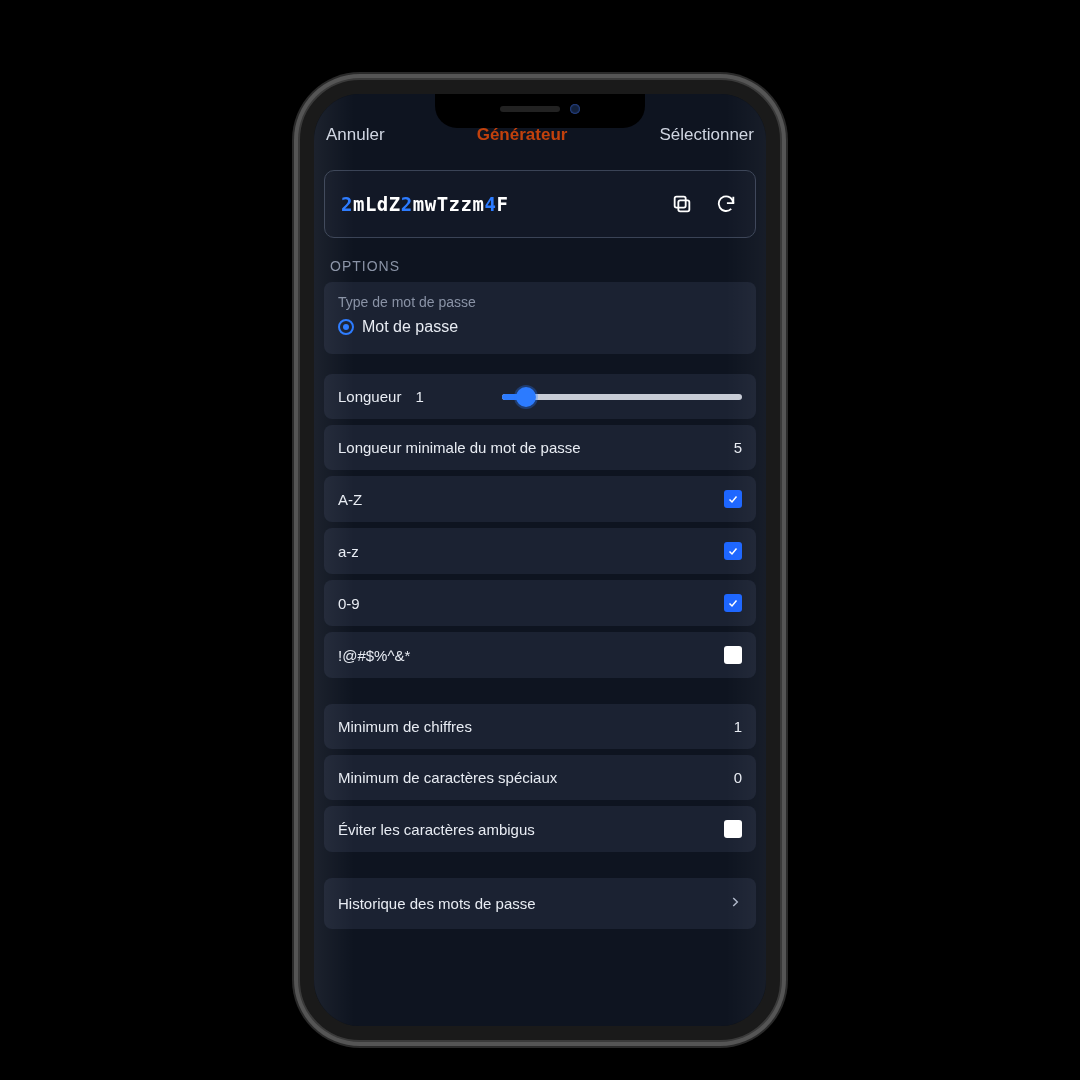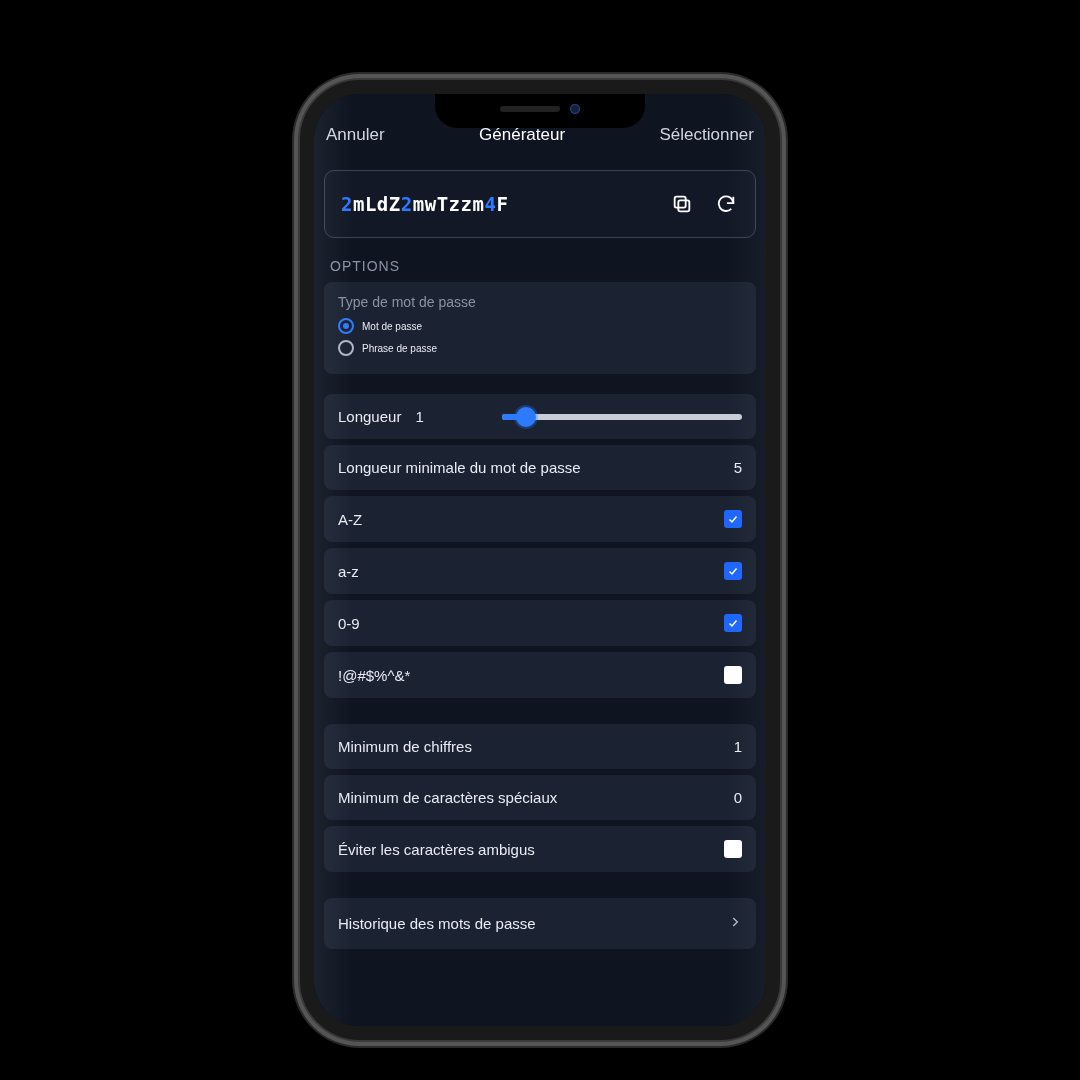--- a/index.html
+++ b/index.html
@@ -48,21 +48,21 @@
 
   
   .header {
     height: 60px;
     display: flex; align-items: center; justify-content: space-between;
     padding: 10px 12px 0 12px;
     margin-top: 6px;
     font-size: 17px;
   }
   .header .left, .header .right { color: #d0d6e2; font-weight: 400; cursor: pointer; }
-  .header .title { font-weight: 400; color: #ffffff; }
+  .header .title { font-weight: 700; color: #c2410c; }
 
   .content {
     padding: 10px 10px 0 10px;
     height: calc(100% - 66px);
     overflow: hidden;
   }
 
   
   .pwbox {
     border: 1.5px solid #3a4356;
@@ -88,21 +88,21 @@
     color: #8a93a6; font-size: 14px; letter-spacing: 1px;
   }
 
   .card {
     background: #1b2232;
     border-radius: 8px;
     padding: 12px 14px;
   }
   .group-title { color: #8a93a6; font-size: 14px; margin-bottom: 8px; }
 
-  .radio-row { display: flex; align-items: center; gap: 8px; margin: 6px 0; cursor: pointer; font-size: 10px; color: #e8ecf3;}
+  .radio-row { display: flex; align-items: center; gap: 8px; margin: 6px 0; cursor: pointer; font-size: 16px; color: #e8ecf3;}
   .radio {
     width: 16px; height: 16px; border-radius: 50%;
     border: 2px solid #2c7bff; display:inline-block; position:relative; flex-shrink:0;
   }
   .radio.sel::after {
     content:''; position:absolute; inset:3px; background:#2c7bff; border-radius:50%;
   }
   .radio.unsel { border-color: #aeb6c8; }
 
   .gap { height: 20px; }
@@ -200,24 +200,20 @@
         </div>
 
         <div class="sect-label">OPTIONS</div>
 
         <div class="card">
           <div class="group-title">Type de mot de passe</div>
           <div class="radio-row">
             <span class="radio sel"></span>
             <span>Mot de passe</span>
           </div>
-          <div class="radio-row">
-            <span class="radio unsel"></span>
-            <span>Phrase de passe</span>
-          </div>
         </div>
 
         <div class="gap"></div>
 
         <div class="row">
           <div class="label">
             <span>Longueur</span>
             <span>1</span>
           </div>
           <div class="slider-wrap">

